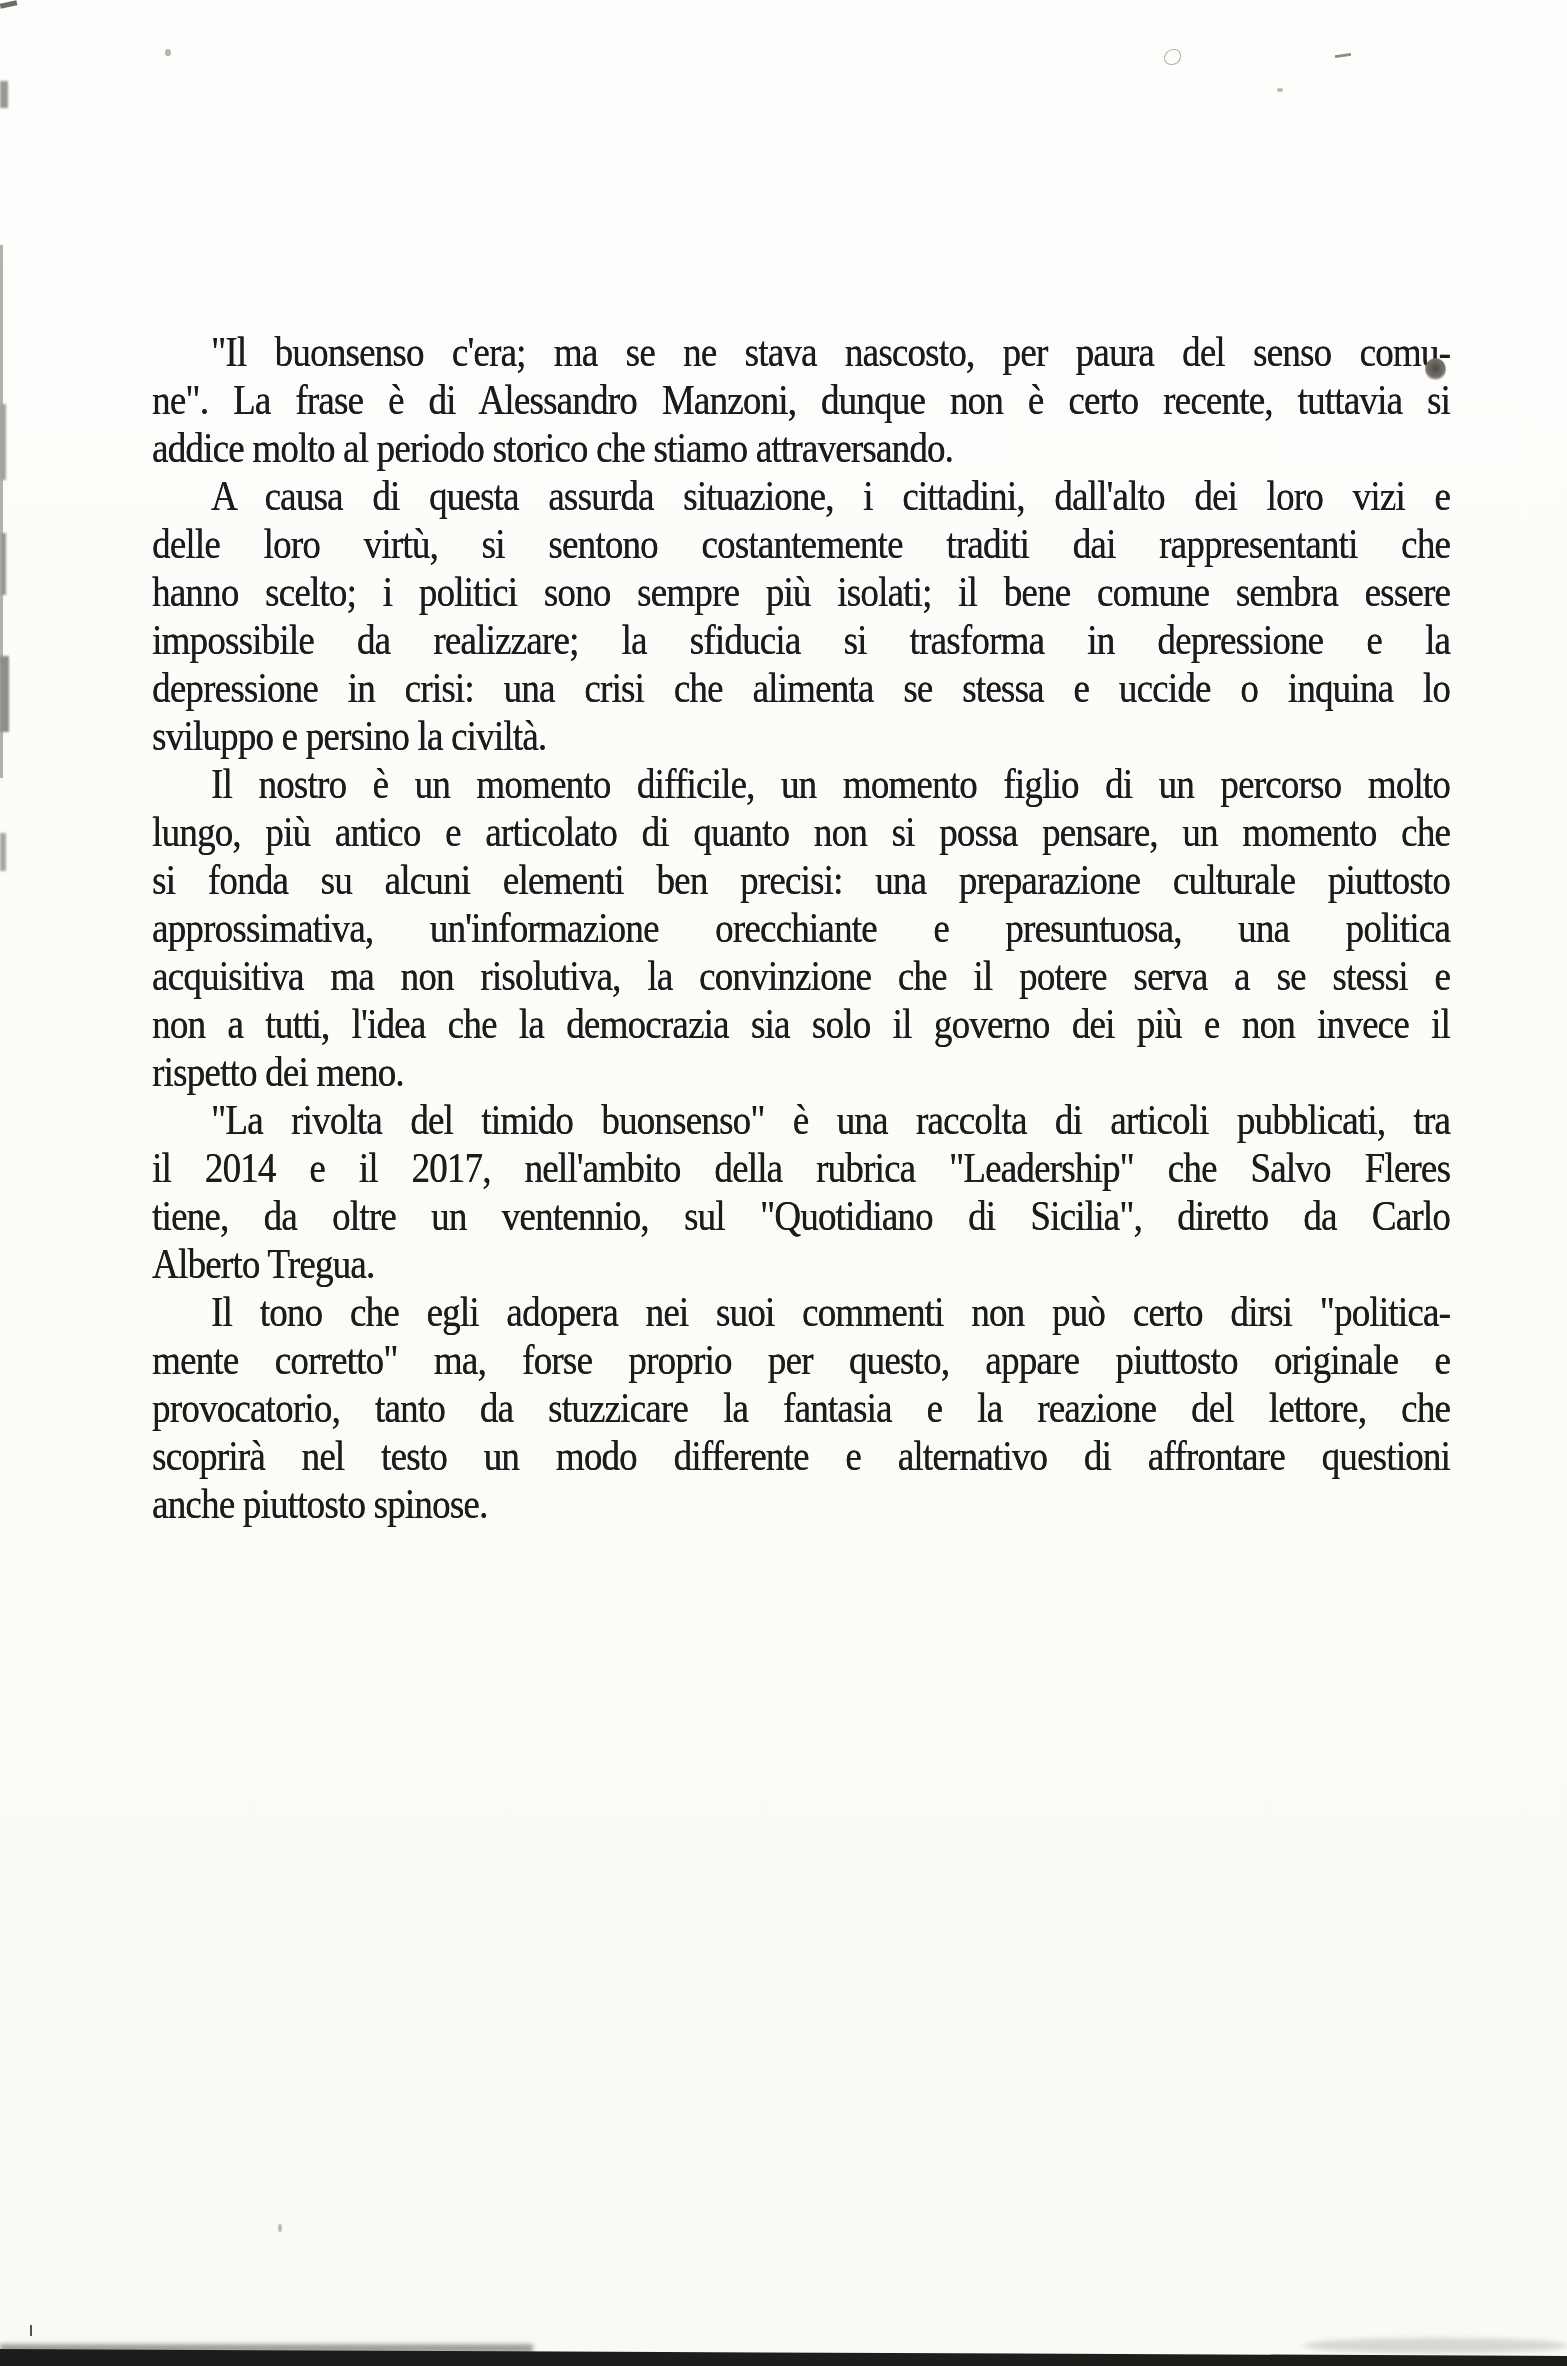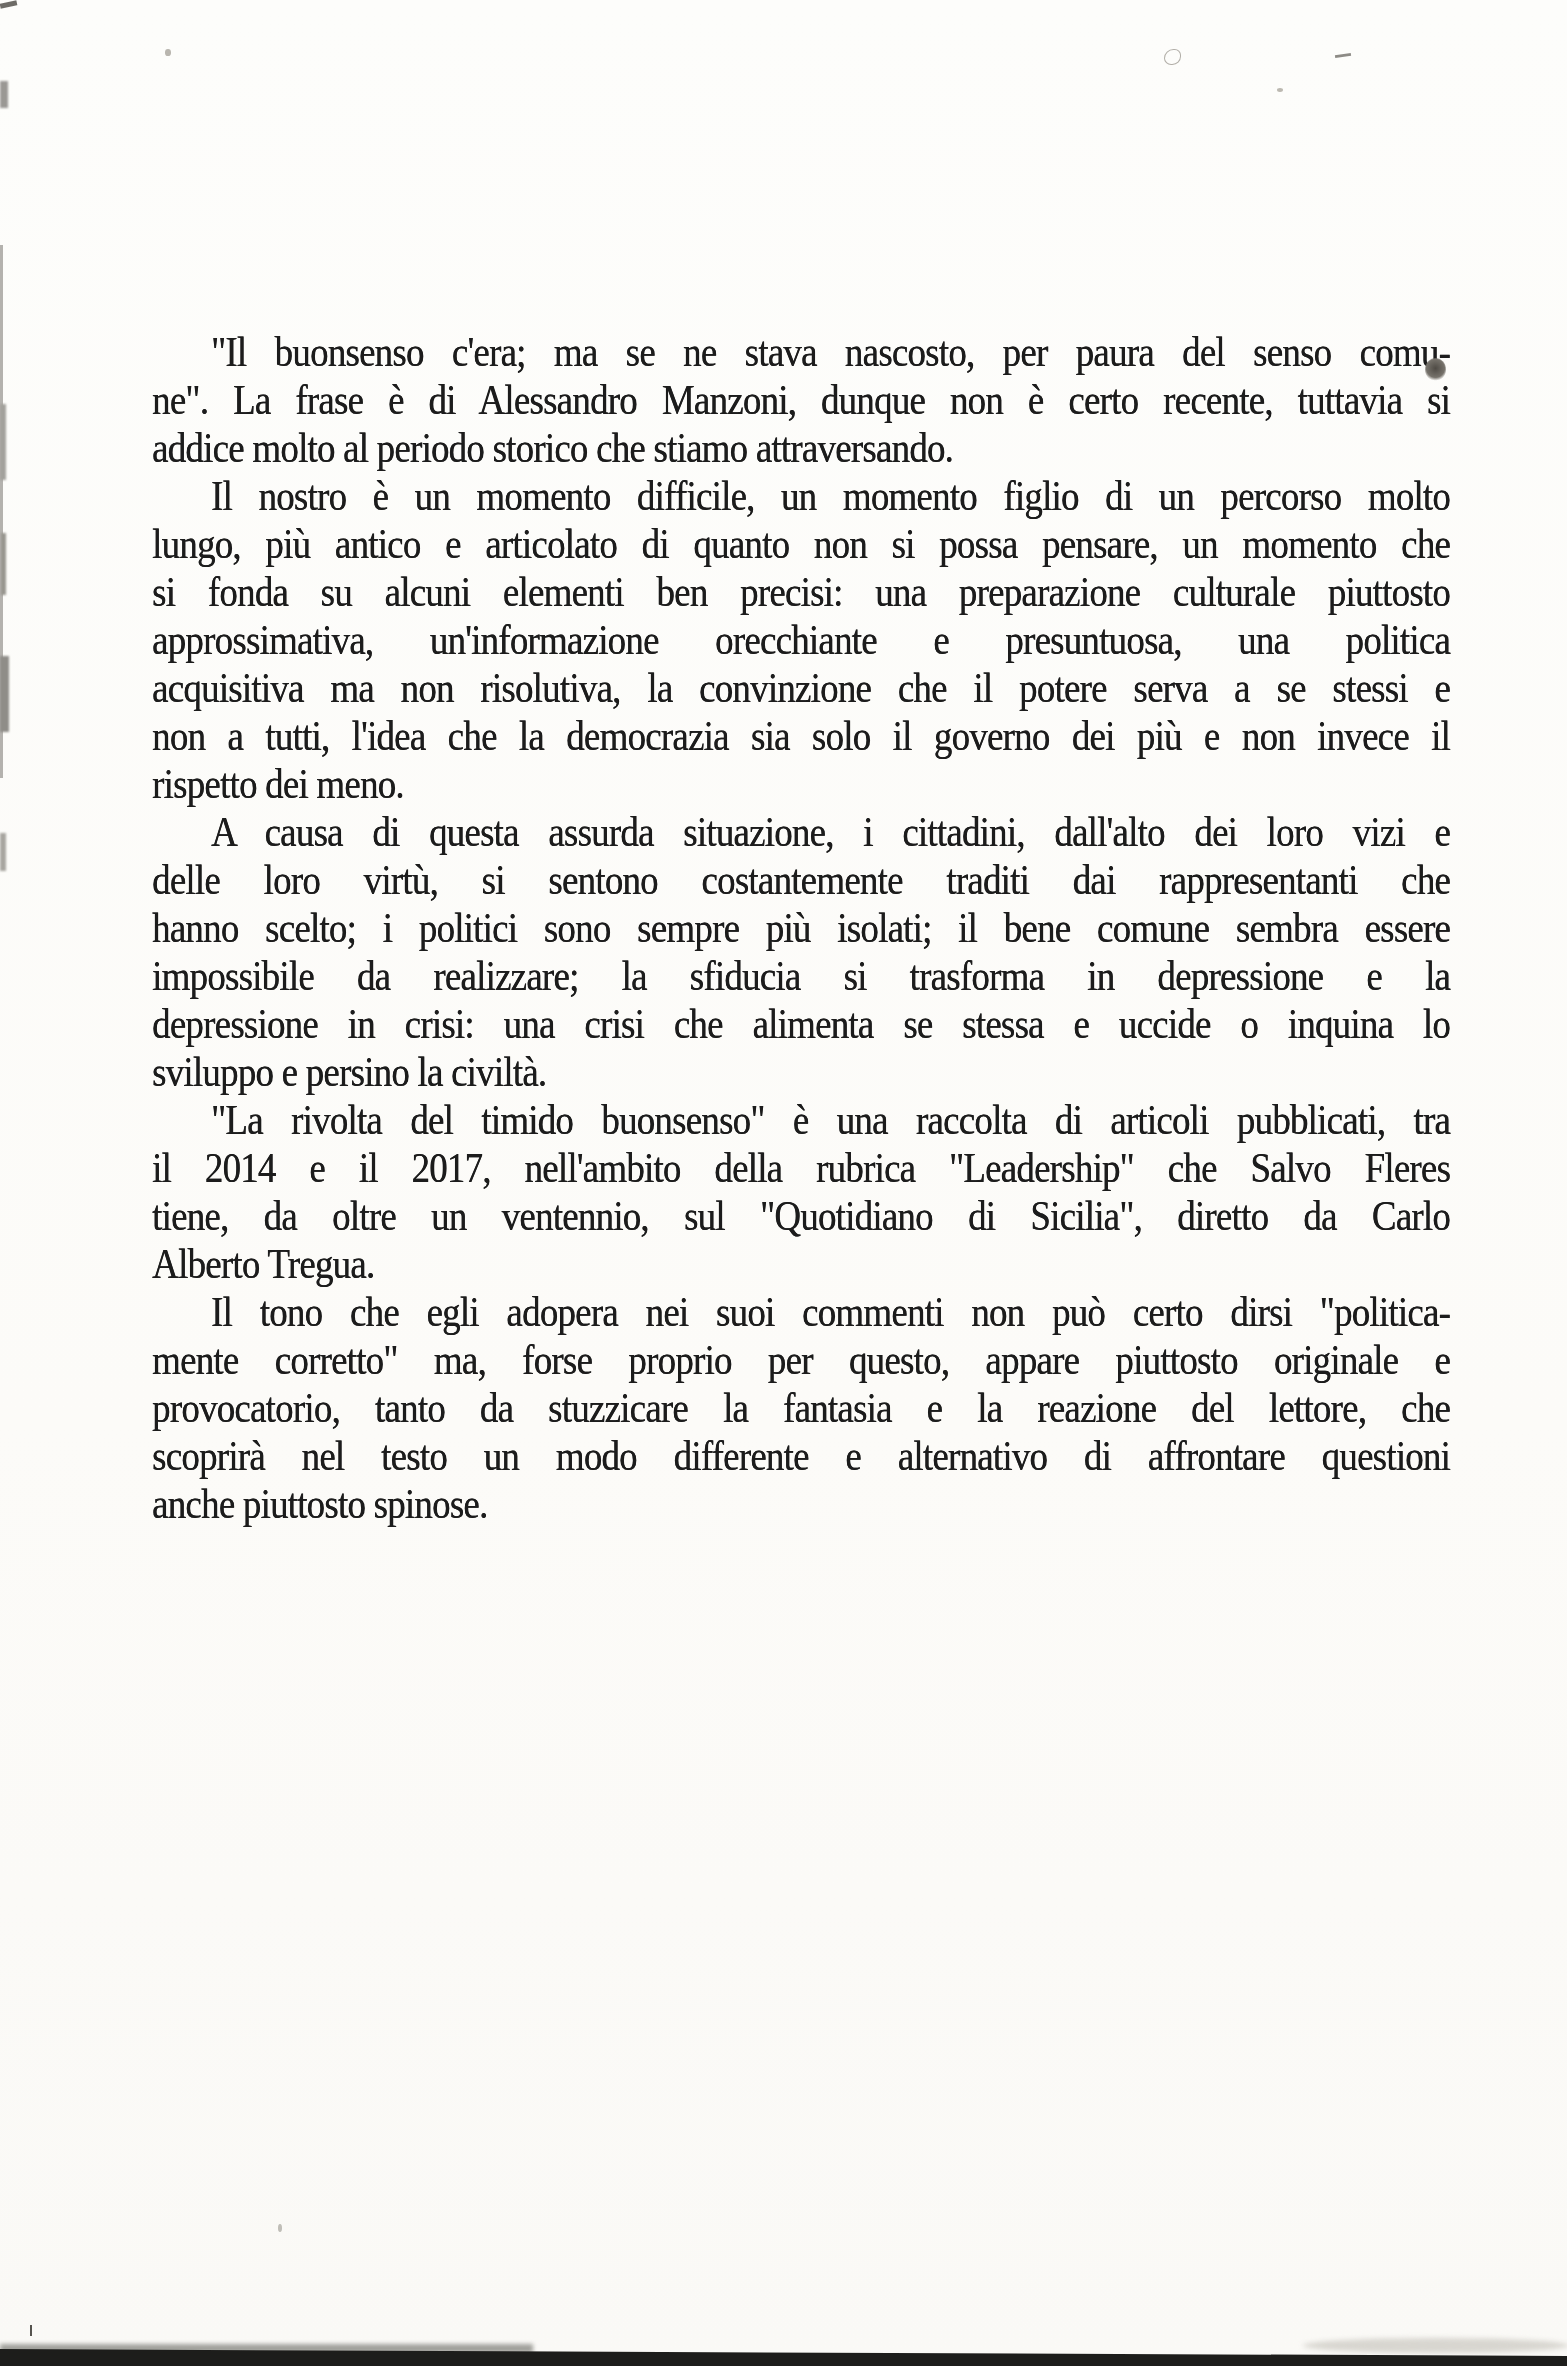--- a/index.html
+++ b/index.html
@@ -88,35 +88,35 @@
 
 <div class="page">
 
   <div class="text-block">
       <div class="para">
         <div class="line para-start">"Il buonsenso c'era; ma se ne stava nascosto, per paura del senso comu-</div>
         <div class="line">ne". La frase è di Alessandro Manzoni, dunque non è certo recente, tuttavia si</div>
         <div class="line para-end">addice molto al periodo storico che stiamo attraversando.</div>
       </div>
       <div class="para">
+        <div class="line para-start">A causa di questa assurda situazione, i cittadini, dall'alto dei loro vizi e</div>
+        <div class="line">delle loro virtù, si sentono costantemente traditi dai rappresentanti che</div>
+        <div class="line">hanno scelto; i politici sono sempre più isolati; il bene comune sembra essere</div>
+        <div class="line">impossibile da realizzare; la sfiducia si trasforma in depressione e la</div>
+        <div class="line">depressione in crisi: una crisi che alimenta se stessa e uccide o inquina lo</div>
+        <div class="line para-end">sviluppo e persino la civiltà.</div>
+      </div>
+      <div class="para">
         <div class="line para-start">Il nostro è un momento difficile, un momento figlio di un percorso molto</div>
         <div class="line">lungo, più antico e articolato di quanto non si possa pensare, un momento che</div>
         <div class="line">si fonda su alcuni elementi ben precisi: una preparazione culturale piuttosto</div>
         <div class="line">approssimativa, un'informazione orecchiante e presuntuosa, una politica</div>
         <div class="line">acquisitiva ma non risolutiva, la convinzione che il potere serva a se stessi e</div>
         <div class="line">non a tutti, l'idea che la democrazia sia solo il governo dei più e non invece il</div>
         <div class="line para-end">rispetto dei meno.</div>
-      </div>
-      <div class="para">
-        <div class="line para-start">A causa di questa assurda situazione, i cittadini, dall'alto dei loro vizi e</div>
-        <div class="line">delle loro virtù, si sentono costantemente traditi dai rappresentanti che</div>
-        <div class="line">hanno scelto; i politici sono sempre più isolati; il bene comune sembra essere</div>
-        <div class="line">impossibile da realizzare; la sfiducia si trasforma in depressione e la</div>
-        <div class="line">depressione in crisi: una crisi che alimenta se stessa e uccide o inquina lo</div>
-        <div class="line para-end">sviluppo e persino la civiltà.</div>
       </div>
       <div class="para">
         <div class="line para-start">"La rivolta del timido buonsenso" è una raccolta di articoli pubblicati, tra</div>
         <div class="line">il 2014 e il 2017, nell'ambito della rubrica "Leadership" che Salvo Fleres</div>
         <div class="line">tiene, da oltre un ventennio, sul "Quotidiano di Sicilia", diretto da Carlo</div>
         <div class="line para-end">Alberto Tregua.</div>
       </div>
       <div class="para">
         <div class="line para-start">Il tono che egli adopera nei suoi commenti non può certo dirsi "politica-</div>
         <div class="line">mente corretto" ma, forse proprio per questo, appare piuttosto originale e</div>

